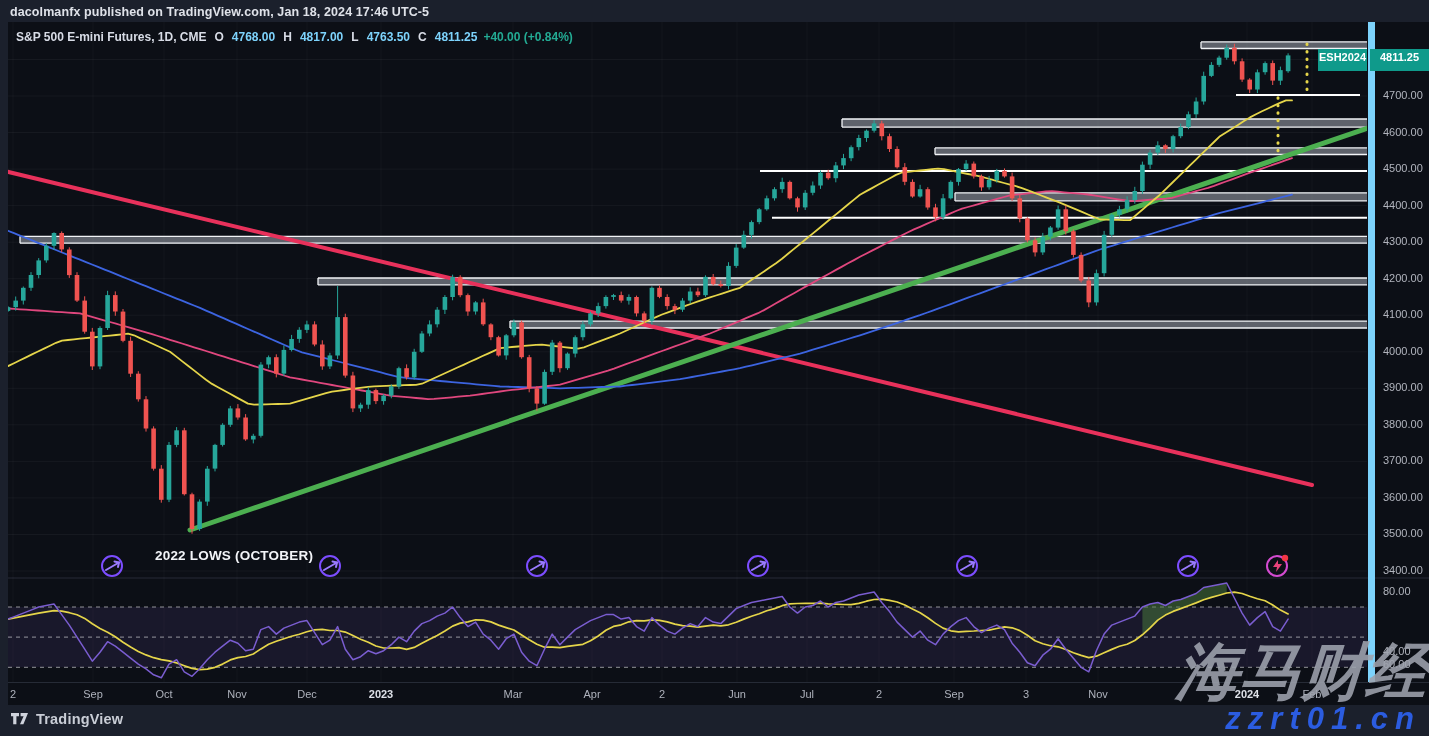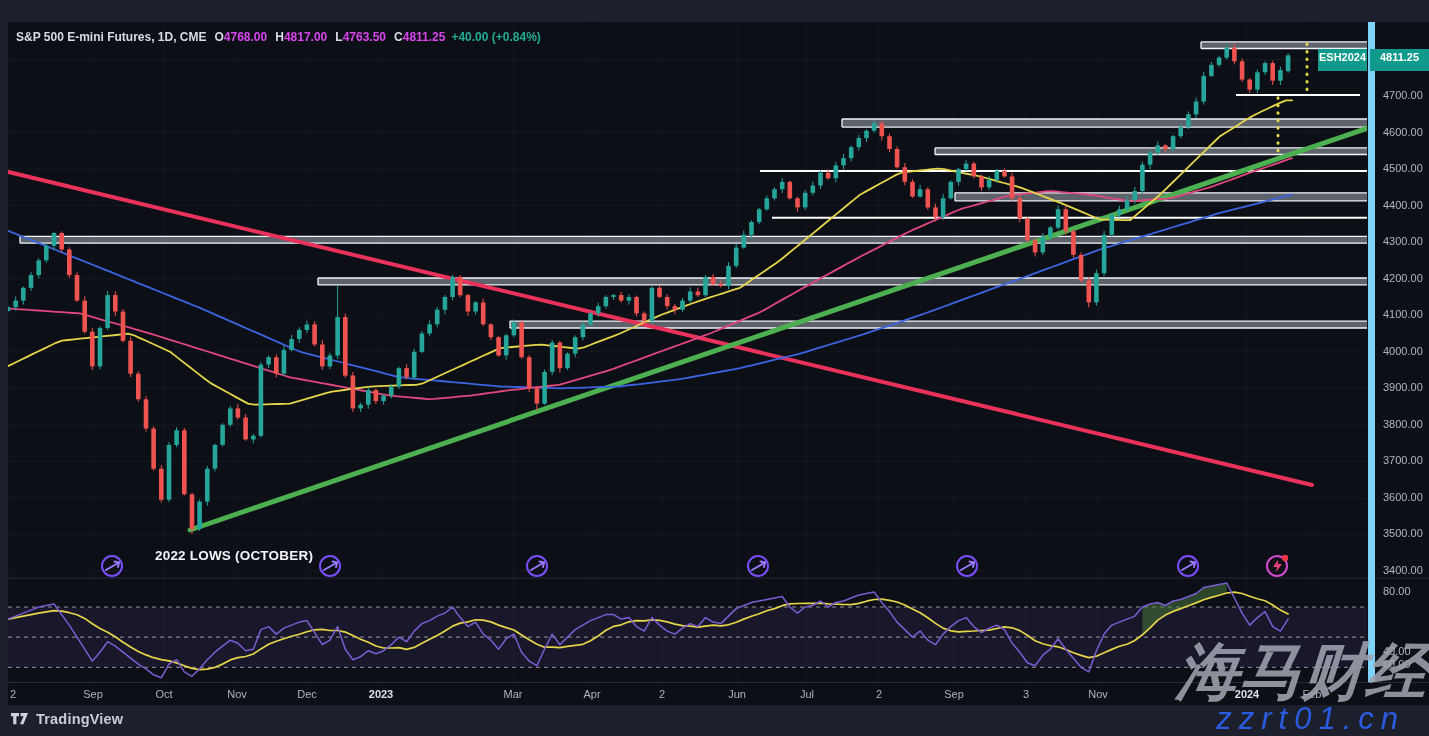--- a/index.html
+++ b/index.html
@@ -2,43 +2,44 @@
 <html><head>
 <meta charset="utf-8">
 <style>
   html,body{margin:0;padding:0;background:#1b202c;}
   .stage{position:relative;width:1429px;height:736px;background:#1b202c;overflow:hidden;
          font-family:"Liberation Sans","DejaVu Sans",sans-serif;}
   .attribution{position:absolute;left:10px;top:5px;font-size:12.5px;font-weight:700;color:#dfe2e9;letter-spacing:.1px;z-index:4;}
   .chart-widget{position:absolute;left:8px;top:22px;width:1421px;height:683px;background:#0c0f16;z-index:0;}
   #chart-svg{position:absolute;left:0;top:0;width:1429px;height:736px;z-index:1;}
   .legend{position:absolute;left:16px;top:30px;font-size:12px;font-weight:600;color:#d8dce6;z-index:3;white-space:nowrap;}
-  .legend .val{color:#d946ef;}
+  .legend .val{color:#7dd3fc;margin-left:8px;}
   .legend .chg{color:#23ab94;margin-left:6px;margin-top:19px;}
   .legend .ksp{margin-left:8px;color:#d8dce6;}
   .annotation{position:absolute;left:155px;top:548px;font-size:13.5px;font-weight:700;color:#f2f4f8;letter-spacing:.2px;z-index:2;}
   #price-axis{position:absolute;left:1368px;top:22px;width:61px;height:660px;z-index:2;border-left:7px solid #7dd3fc;}
   .palabel{position:absolute;left:8px;font-size:11px;color:#b2b5be;}
   #time-axis{position:absolute;left:8px;top:682px;width:1421px;height:23px;z-index:2;border-top:1px solid #262b36;}
   .talabel{position:absolute;top:5px;font-size:11px;color:#aeb2bc;transform:translateX(-50%);}
   .talabel.year{color:#dde0e7;font-weight:700;}
   .badge{position:absolute;height:22px;line-height:17px;font-size:11px;font-weight:700;color:#fff;text-align:center;z-index:3;}
   .badge-contract{left:1318px;top:49px;width:49px;background:#0f9a8b;}
   .badge-price{left:1370px;top:49px;width:59px;background:#0f9a8b;}
   .watermark1{position:absolute;right:0px;top:630px;font-size:62px;font-weight:900;font-style:italic;
               color:rgba(158,163,174,.88);letter-spacing:1px;z-index:5;white-space:nowrap;transform:skewX(-4deg);}
-  .watermark2{position:absolute;right:24px;top:701px;font-size:31px;font-weight:400;font-style:italic;
+  .watermark2{position:absolute;right:8px;top:701px;font-size:31px;font-weight:700;font-style:italic;
               color:#2b5ce0;letter-spacing:7px;z-index:6;white-space:nowrap;}
   .footer{position:absolute;left:10px;top:709px;display:flex;align-items:center;gap:7px;z-index:4;}
   .footer-text{font-size:14.5px;font-weight:700;color:#c9cdd6;letter-spacing:.2px;}
 </style>
 </head>
 <body>
 
 <div class="stage">
+  <div class="attribution">dacolmanfx published on TradingView.com, Jan 18, 2024 17:46 UTC-5</div>
 
   <div class="chart-widget"></div>
   <svg id="chart-svg" style="position:absolute;left:0;top:0;z-index:1" xmlns="http://www.w3.org/2000/svg" width="1429" height="736" viewBox="0 0 1429 736">
       <defs>
  <clipPath id="cpMain">
           <rect x="8" y="22" width="1359" height="556"></rect>
         </clipPath>
  <clipPath id="cpOsc">
           <rect x="8" y="578" width="1359" height="104"></rect>
         </clipPath>

